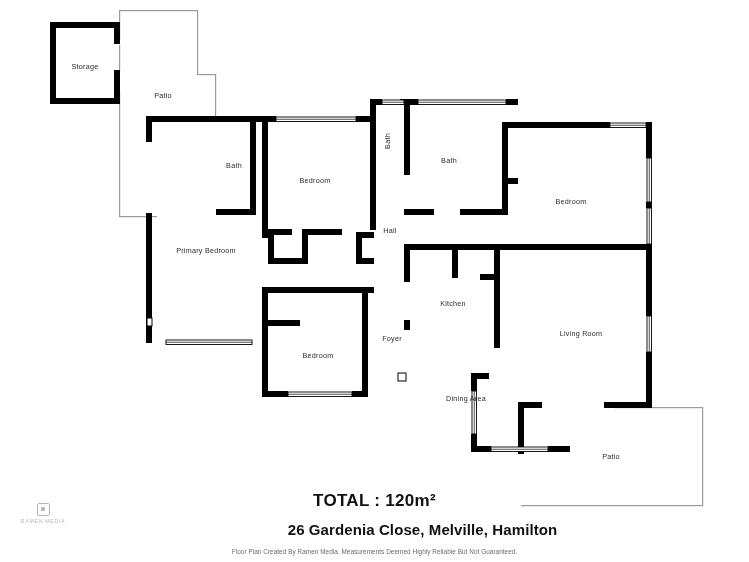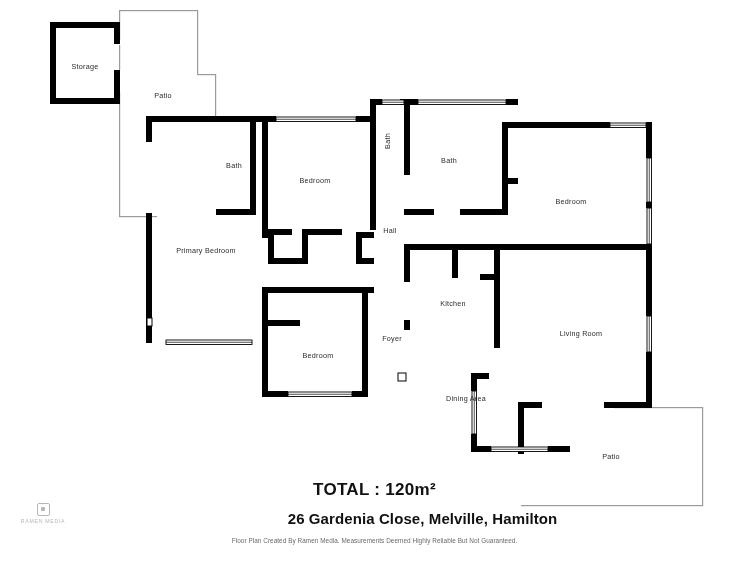--- a/index.html
+++ b/index.html
@@ -33,20 +33,21 @@
     fill: #2b2b2b;
     text-anchor: middle;
     dominant-baseline: middle;
     letter-spacing: 0.25px;
   }
   .footer-block {
     position: absolute;
     left: 0;
     width: 749px;
     text-align: center;
+    margin-top: 11px;
   }
   #total-area {
     top: 480px;
     font-size: 17px;
     font-weight: bold;
     color: #111111;
     letter-spacing: 0.3px;
   }
   #property-address {
     top: 510px;

